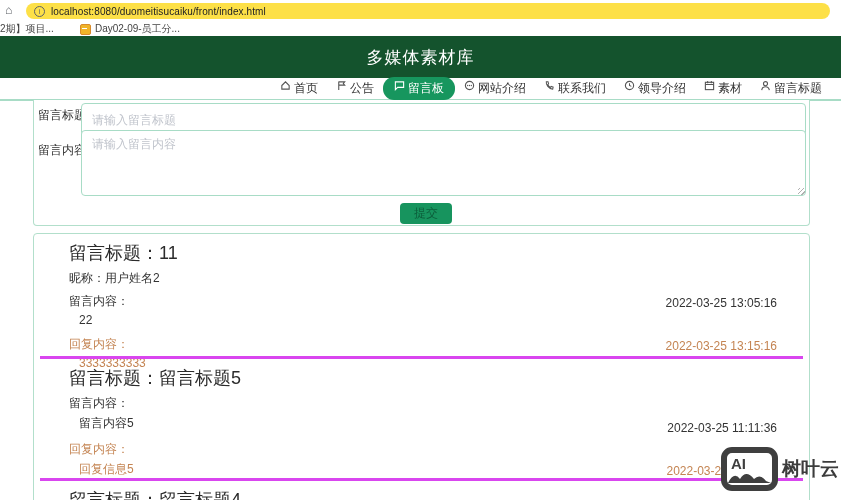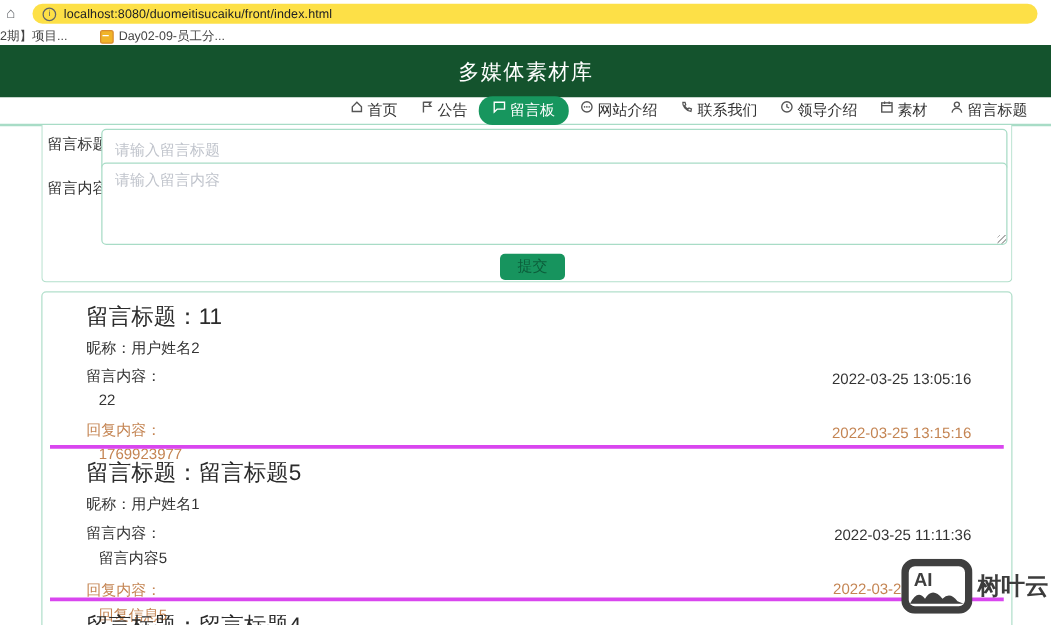--- a/index.html
+++ b/index.html
@@ -147,28 +147,27 @@
 </div>
 
 <div class="messages-panel">
 
   <div class="msg">
     <div class="m-title"><span>留言标题：</span><span>11</span></div>
     <div class="m-nick"><span>昵称：</span><span>用户姓名2</span></div>
     <div class="m-clabel">留言内容：</div>
     <div class="m-cvalue">22</div>
     <div class="m-rlabel">回复内容：</div>
-    <div class="m-rvalue">1769923977</div>
+    <div class="m-rvalue">3333333333</div>
     <div class="m-time">2022-03-25 13:05:16</div>
     <div class="m-rtime">2022-03-25 13:15:16</div>
   </div>
 
   <div class="msg">
     <div class="m-title"><span>留言标题：</span><span>留言标题5</span></div>
-    <div class="m-nick"><span>昵称：</span><span>用户姓名1</span></div>
     <div class="m-clabel">留言内容：</div>
     <div class="m-cvalue">留言内容5</div>
     <div class="m-rlabel">回复内容：</div>
     <div class="m-rvalue">回复信息5</div>
     <div class="m-time">2022-03-25 11:11:36</div>
     <div class="m-rtime">2022-03-25 11:21:36</div>
   </div>
 
   <div class="msg">
     <div class="m-title"><span>留言标题：</span><span>留言标题4</span></div>

